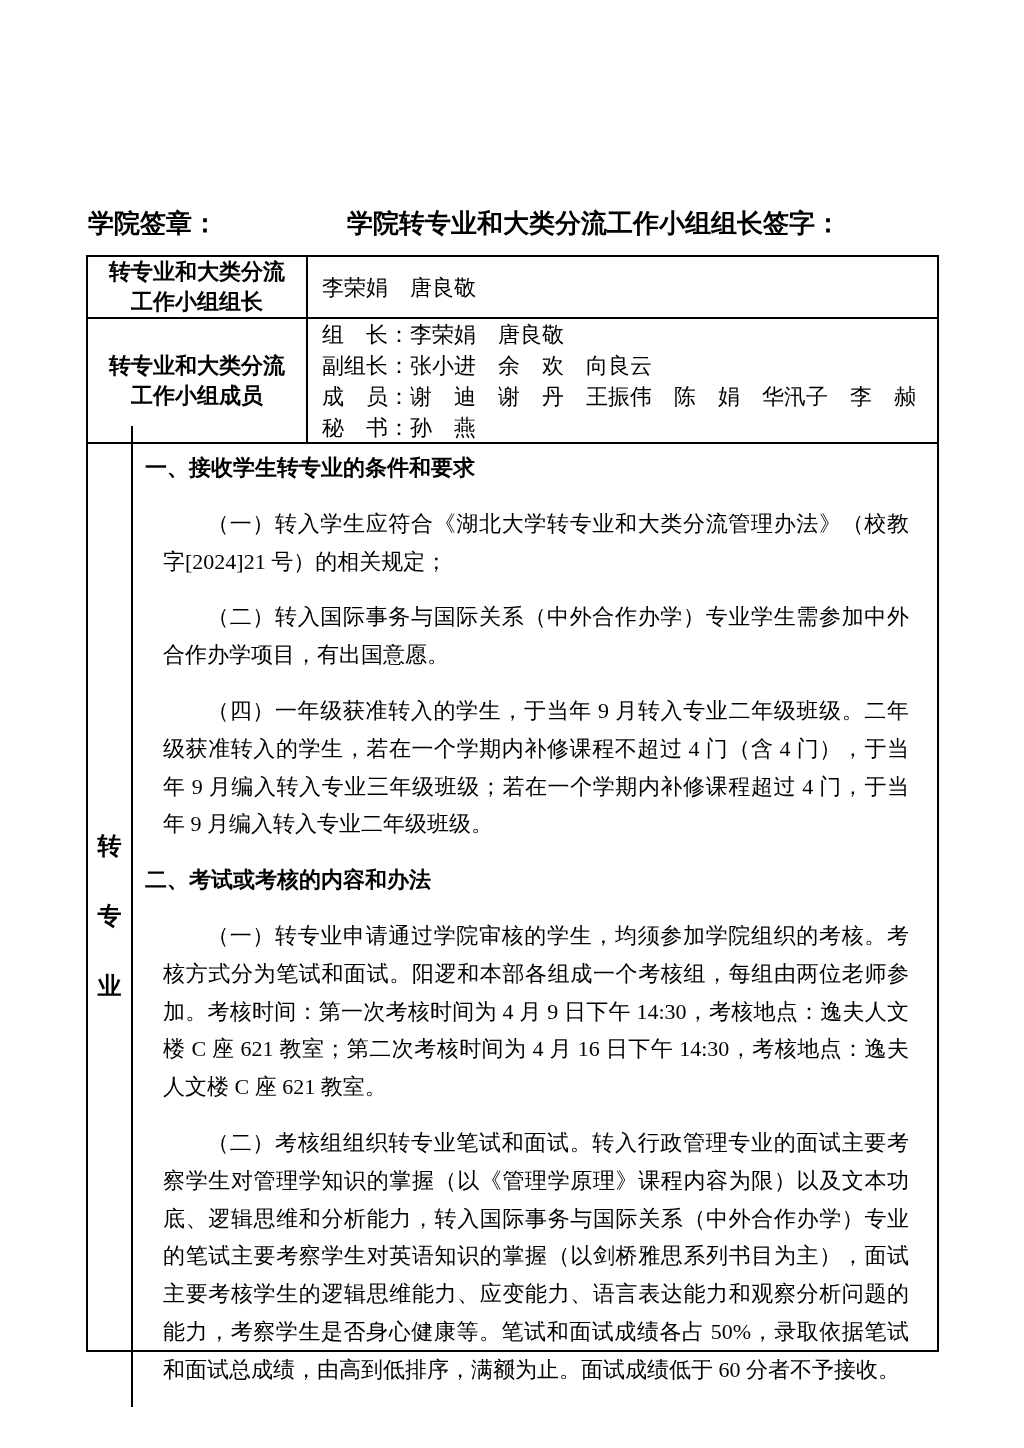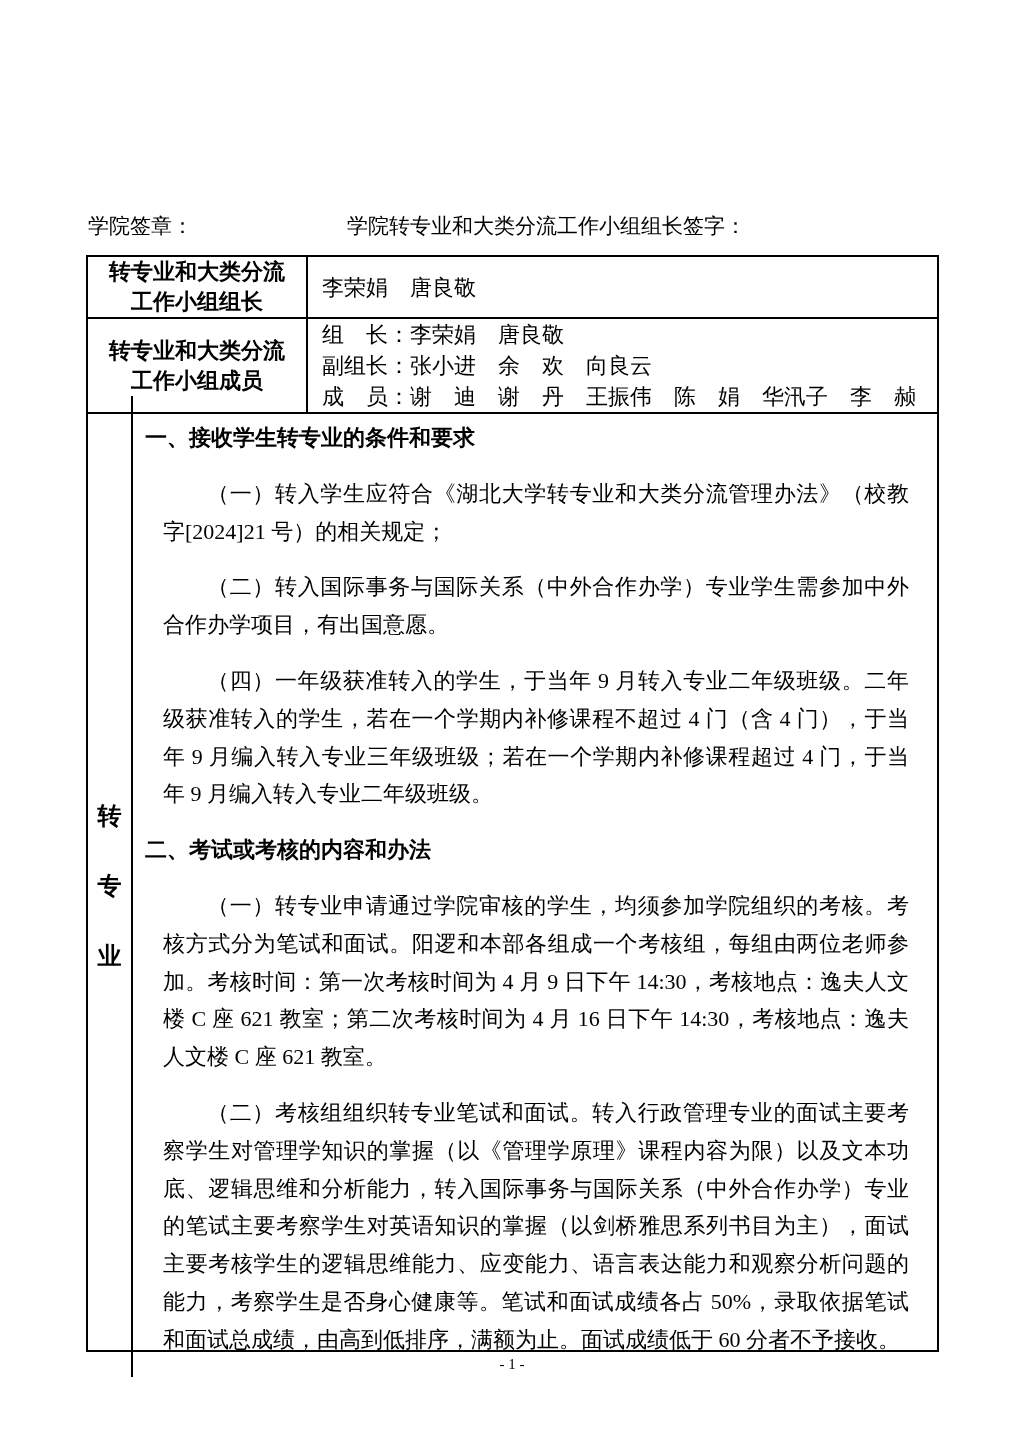--- a/index.html
+++ b/index.html
@@ -23,26 +23,26 @@
   }
   .doc-title .blank-underline {
     display: inline-block;
     border-bottom: 2px solid #000;
     padding: 0 16px 2px 32px;
     margin-left: 8px;
     margin-right: 2px;
   }
   .sig-line {
     position: absolute;
-    top: 212px;
+    top: 206px;
     left: 0;
     width: 100%;
     height: 30px;
-    font-size: 21px;
-    font-weight: normal;
+    font-size: 26px;
+    font-weight: bold;
     white-space: nowrap;
   }
   .sig-left  { position: absolute; left: 88px; }
   .sig-right { position: absolute; left: 347px; }
 
   .doc-table {
     position: absolute;
     left: 86px;
     top: 255px;
     width: 853px;
@@ -146,20 +146,21 @@
 
     <div class="t-row bordered row-members">
       <div class="cell-label">
         <span>转专业和大类分流</span>
         <span>工作小组成员</span>
       </div>
       <div class="cell-value">
         <div class="name-line">组　长：李荣娟　唐良敬</div>
         <div class="name-line">副组长：张小进　余　欢　向良云</div>
         <div class="name-line">成　员：谢　迪　谢　丹　王振伟　陈　娟　华汛子　李　赪</div>
+        <div class="name-line">秘　书：孙　燕</div>
       </div>
     </div>
 
     <div class="t-row row-content">
       <div class="cell-side">
         <span class="v-char">转</span>
         <span class="v-char">专</span>
         <span class="v-char">业</span>
       </div>
       <div class="cell-content">

